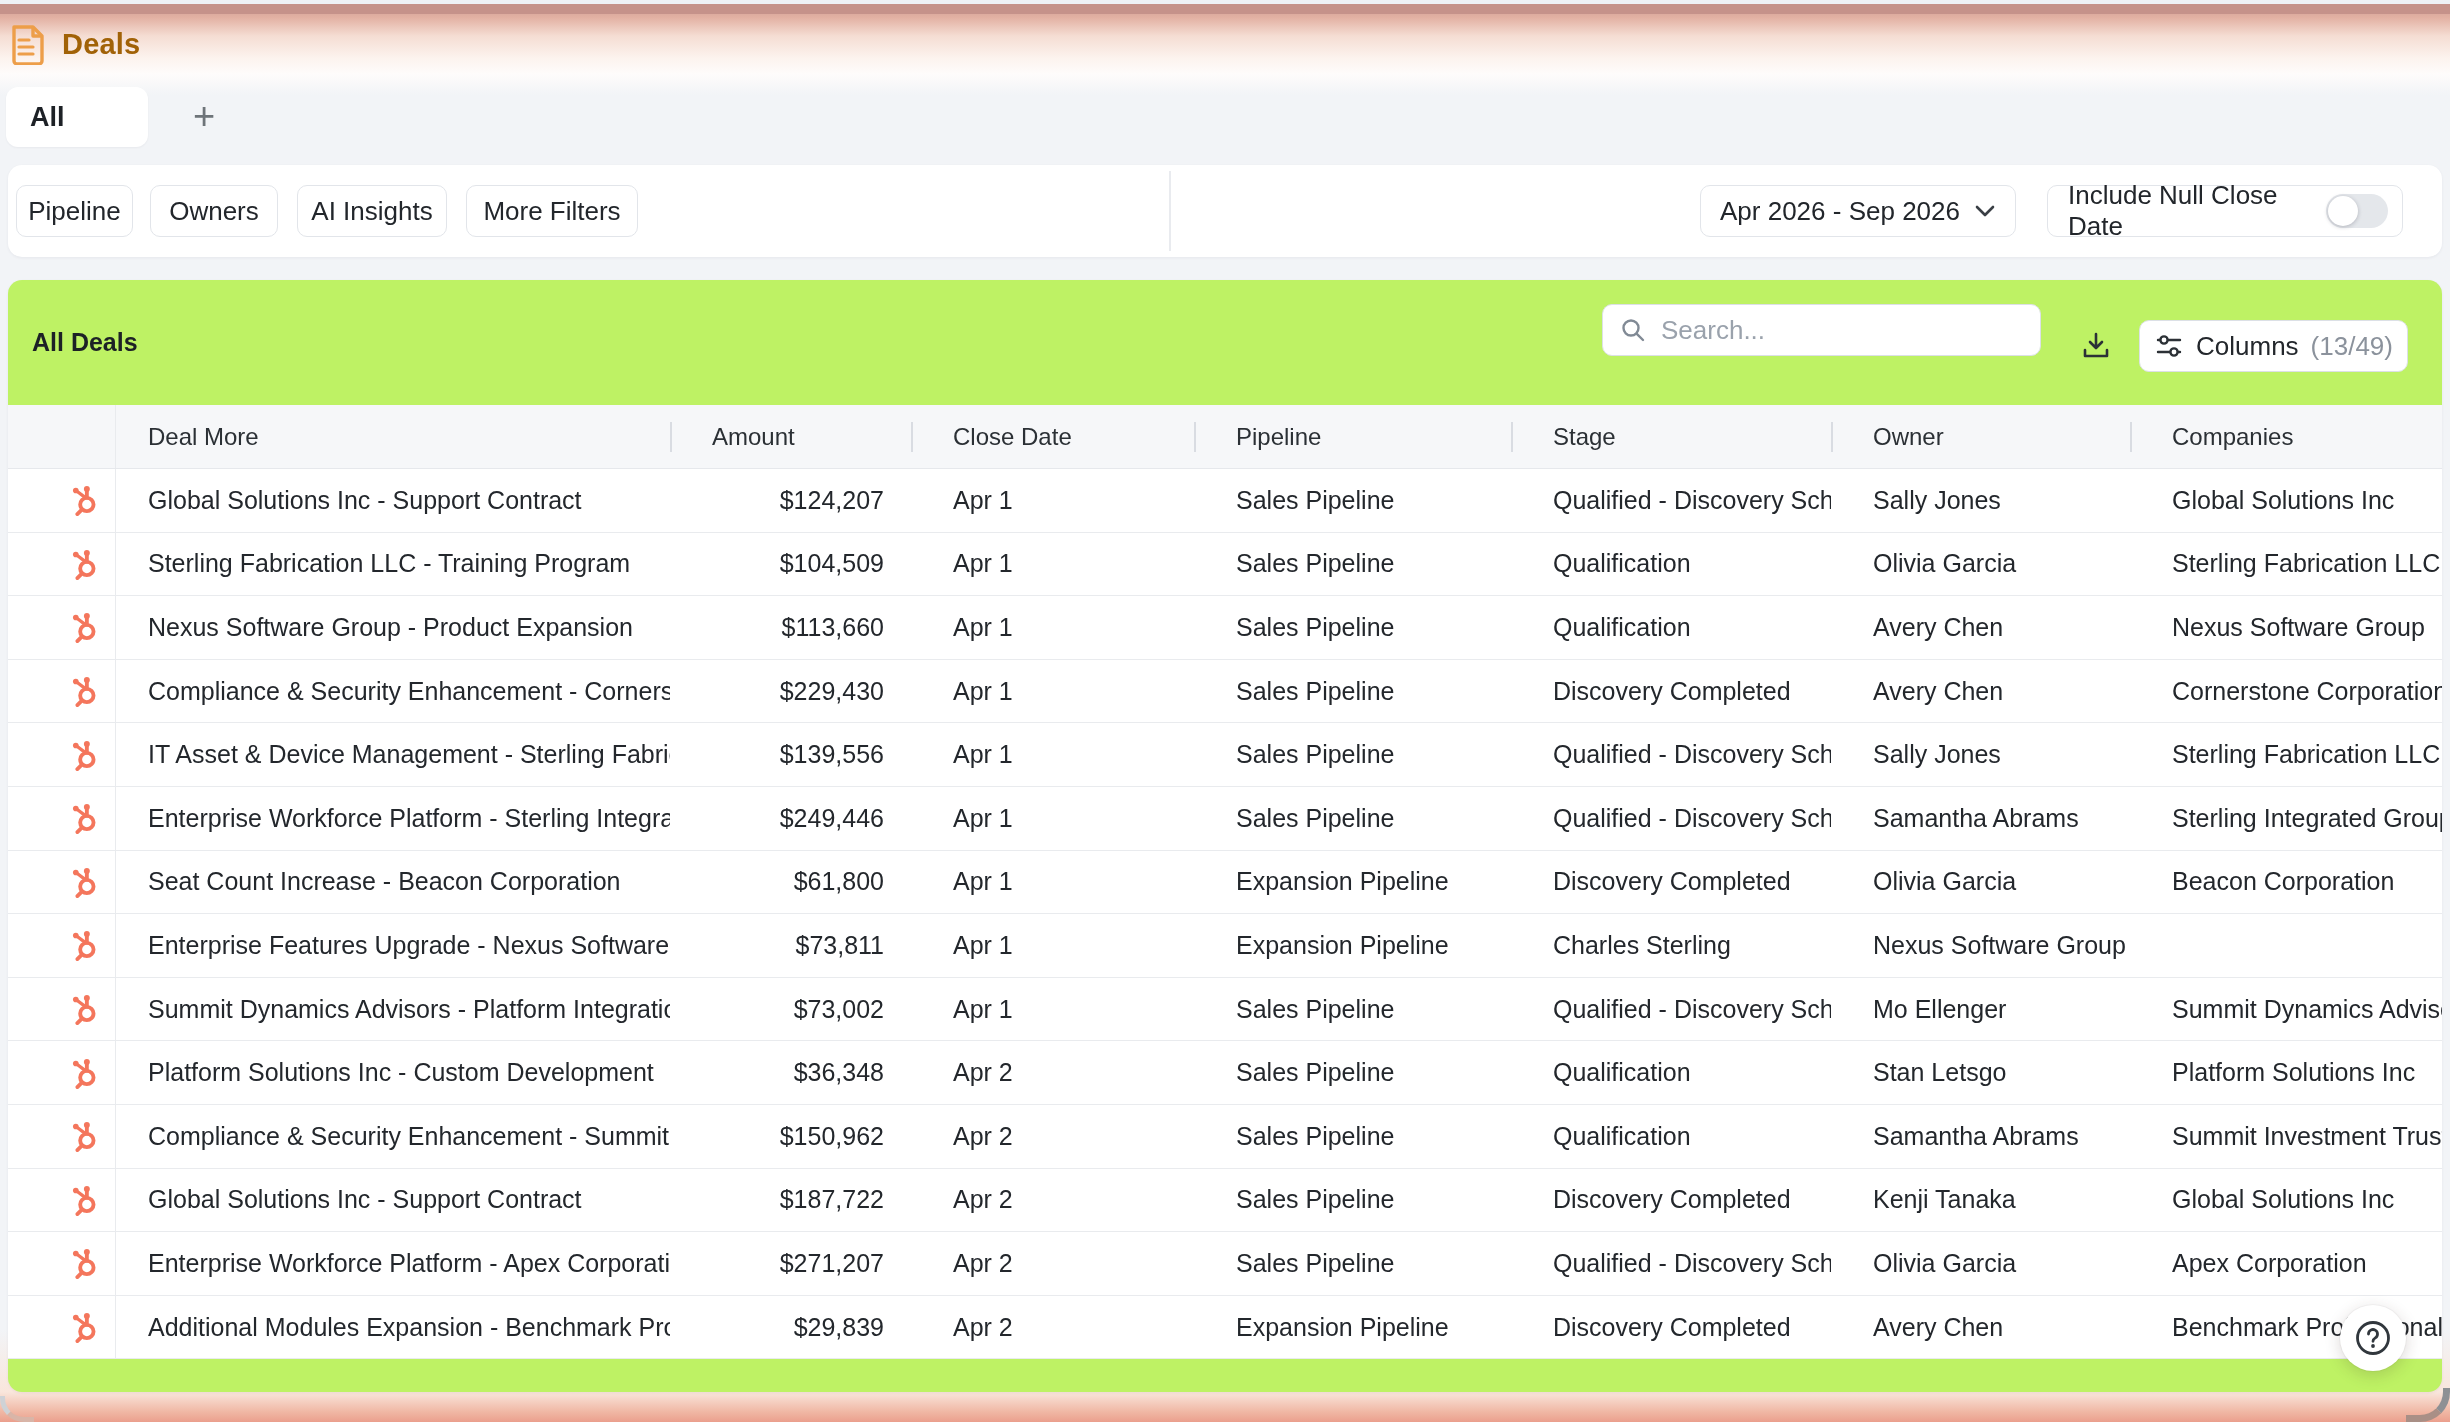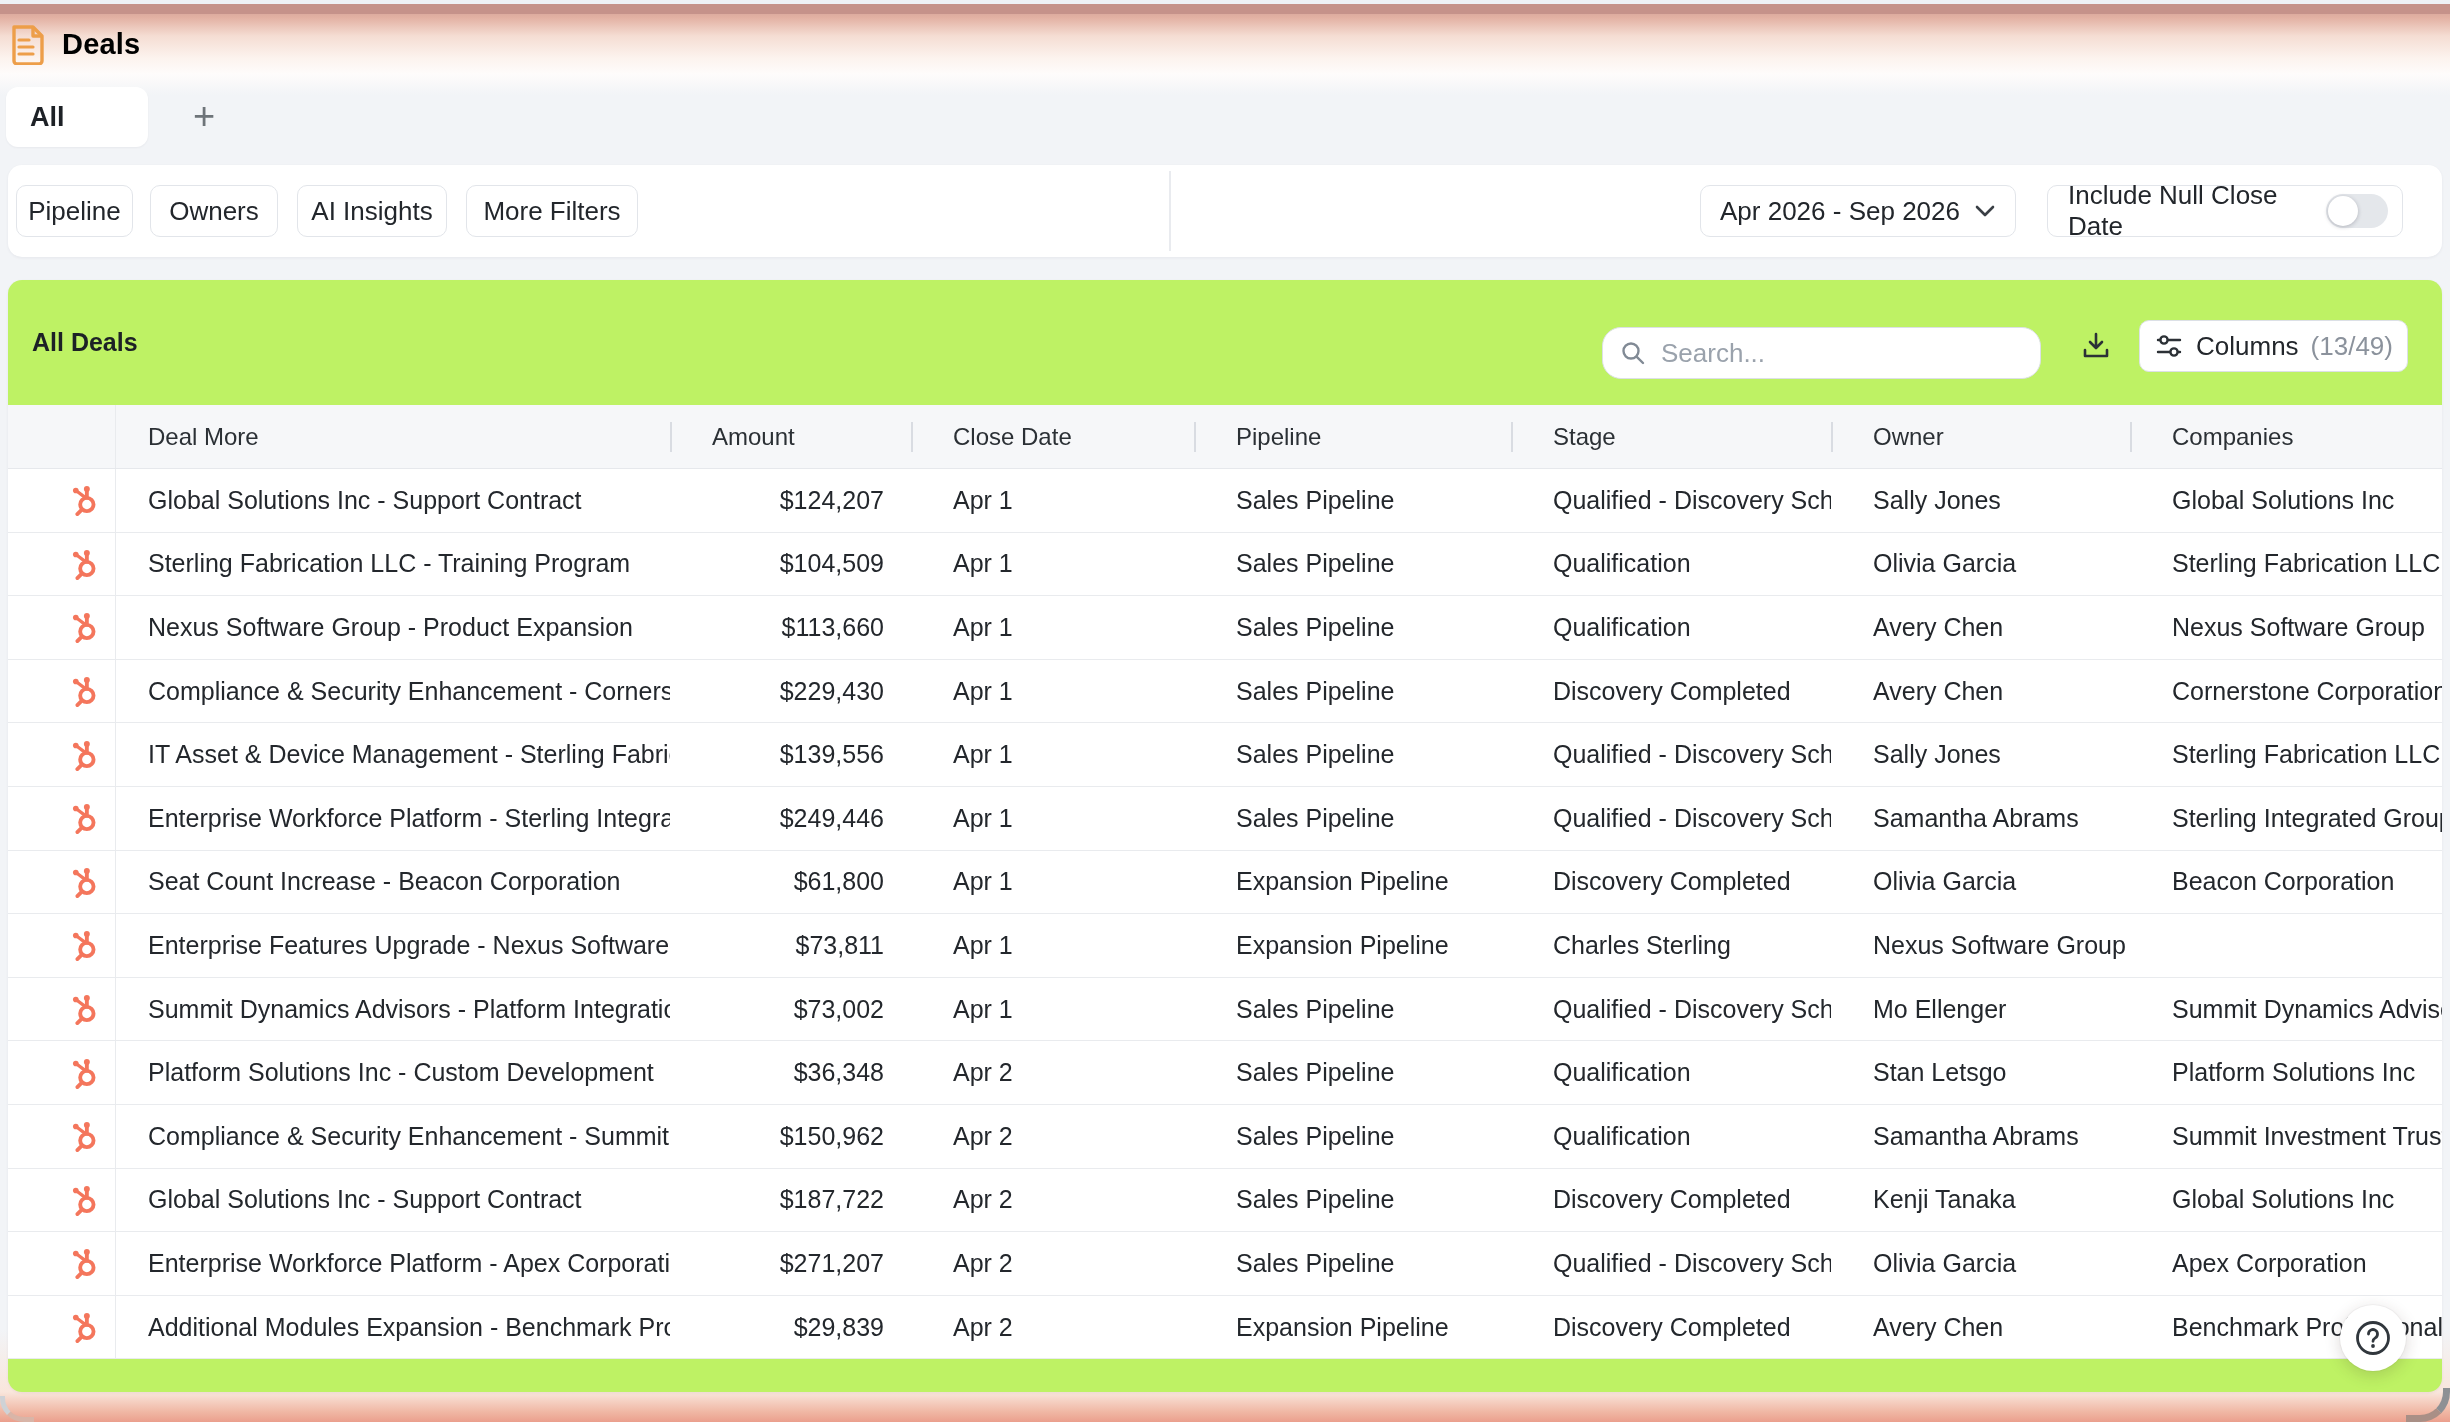--- a/index.html
+++ b/index.html
@@ -10,21 +10,21 @@
       #c5938b 0px, #e3b2a4 18px, #f5ddd3 36px, #fcf3ee 58px, #fefcfb 74px,
       #f2f4f7 95px, #f2f4f7 1330px, #f9e6dc 1392px, #f0b7a4 1412px, #eb9f8d 1422px);
     position:relative; color:#23272c;
   }
   .top-chrome { position:absolute; top:0; left:0; width:2450px; height:14px;
     background:linear-gradient(180deg,#eef1f5 0 4px,#c5928a 4px 100%); }
 
   
   .app-header { position:absolute; top:18px; left:10px; height:52px; display:flex; align-items:center; gap:16px; }
   .doc-icon { width:36px; height:42px; }
-  .app-title { font-size:29px; font-weight:700; color:#000000; letter-spacing:.2px; }
+  .app-title { font-size:29px; font-weight:700; color:#a16207; letter-spacing:.2px; }
 
   
   .tab-strip { position:absolute; top:85px; left:0; width:2450px; height:62px; }
   .tab-active { position:absolute; left:6px; top:2px; width:142px; height:60px;
     background:#ffffff; border-radius:12px; display:flex; align-items:center;
     font-size:27px; font-weight:600; color:#1d2126; padding-left:24px;
     box-shadow:0 1px 2px rgba(40,40,60,.05); }
   .tab-add { position:absolute; left:178px; top:0; width:52px; height:62px; display:flex;
     align-items:center; justify-content:center; font-size:38px; font-weight:300; color:#6e7479; cursor:default; }
 
@@ -45,22 +45,22 @@
   .toggle { width:62px; height:34px; border-radius:17px; background:#e4e7eb; position:relative; flex:0 0 auto; }
   .toggle-knob { position:absolute; left:2px; top:2px; width:30px; height:30px; border-radius:50%;
     background:#ffffff; box-shadow:0 1px 4px rgba(30,30,50,.25); }
 
   
   .panel { position:absolute; top:280px; left:8px; width:2434px; height:1112px;
     background:#bef264; border-radius:14px; box-shadow:0 1px 3px rgba(40,40,60,.06); overflow:hidden; }
   .toolbar { position:relative; height:125px; }
   .view-title { position:absolute; left:24px; top:0; height:125px; display:flex; align-items:center;
     font-size:25px; font-weight:700; color:#1d2126; }
-  .search-box { position:absolute; left:1594px; top:47px; width:439px; height:52px;
-    border:1.5px solid #dce0e6; border-radius:19px; background:#fff; display:flex; align-items:center; gap:14px; padding-left:16px; }
+  .search-box { position:absolute; left:1594px; top:24px; width:439px; height:52px;
+    border:1.5px solid #dce0e6; border-radius:10px; background:#fff; display:flex; align-items:center; gap:14px; padding-left:16px; }
   .search-box input { border:none; outline:none; font-size:26px; color:#23272c; width:340px;
     font-family:"Liberation Sans", sans-serif; background:transparent; }
   .search-box input::placeholder { color:#9aa2ac; }
   .icon-btn { position:absolute; left:2068px; top:46px; width:40px; height:40px; display:flex; align-items:center; justify-content:center; }
   .columns-btn { position:absolute; left:2131px; top:40px; width:269px; height:52px;
     border:1.5px solid #dce0e6; border-radius:10px; background:#fff; display:flex; align-items:center;
     justify-content:center; gap:12px; font-size:26px; }
   .columns-label { color:#23272c; font-weight:500; }
   .columns-count { color:#8b929c; font-weight:400; }
 

